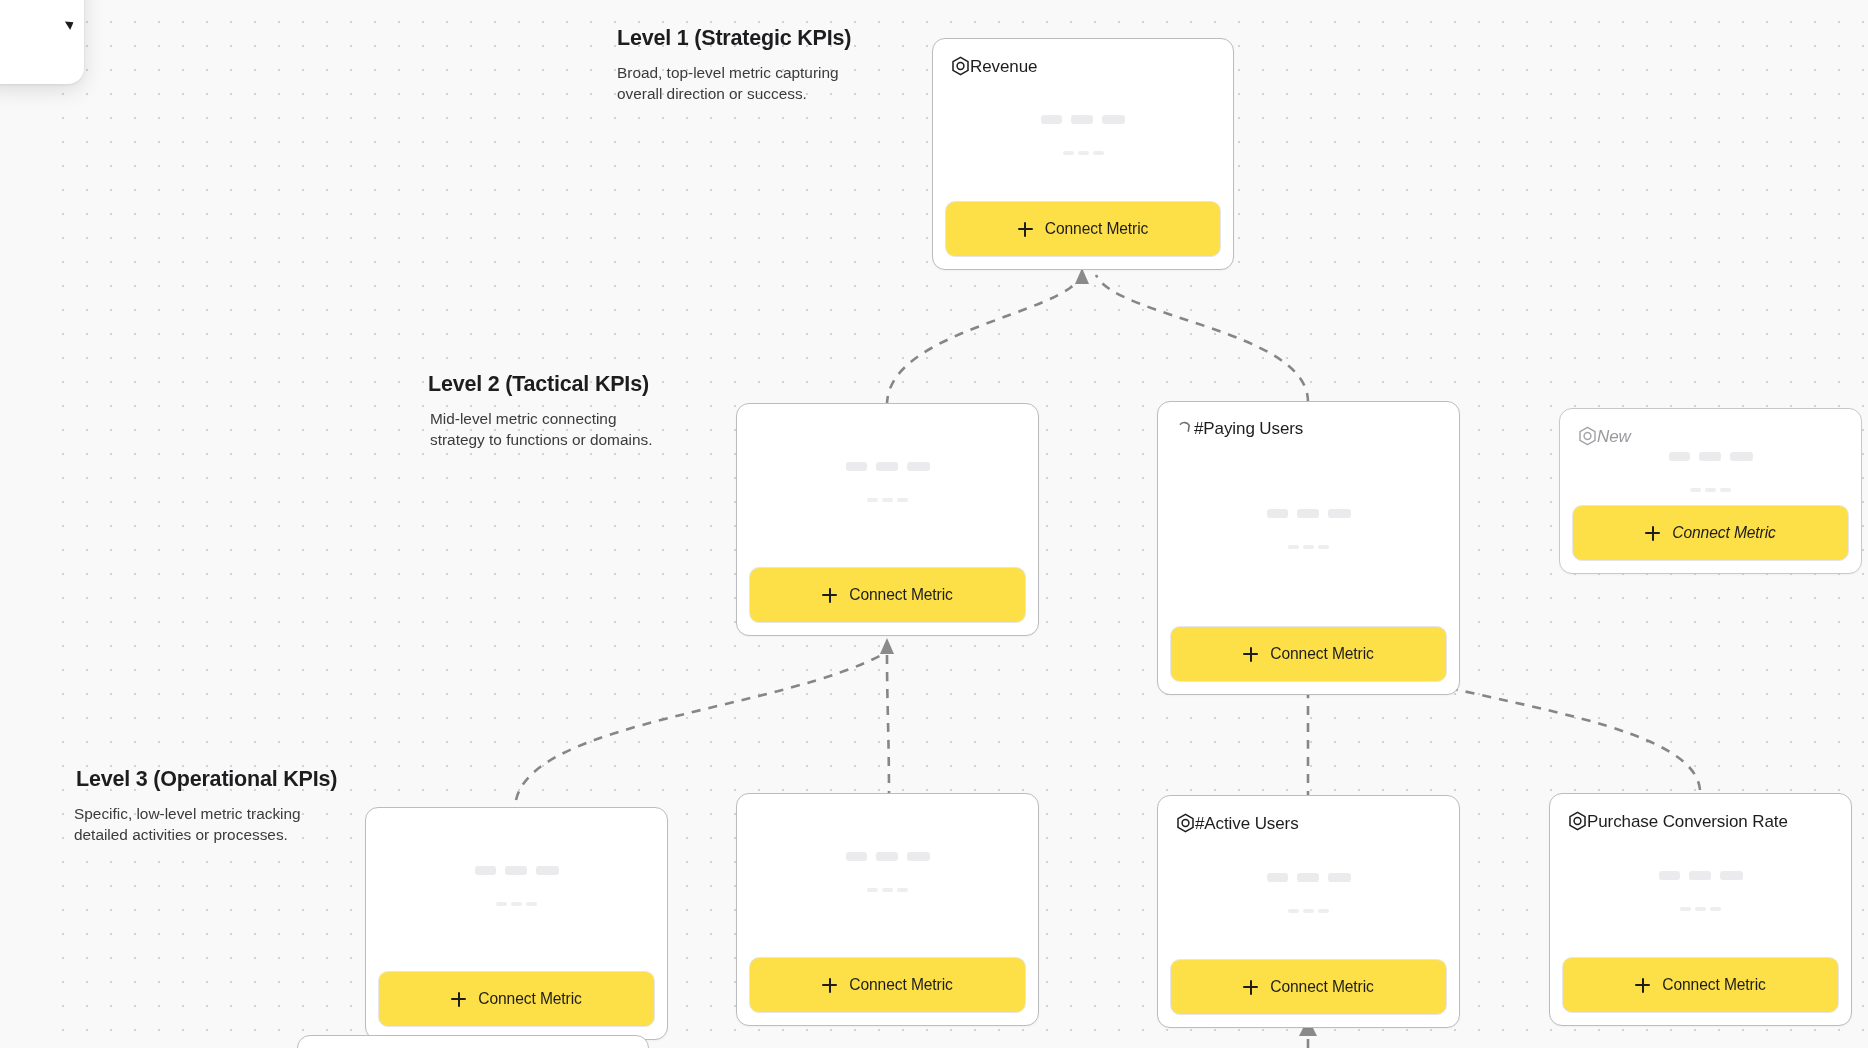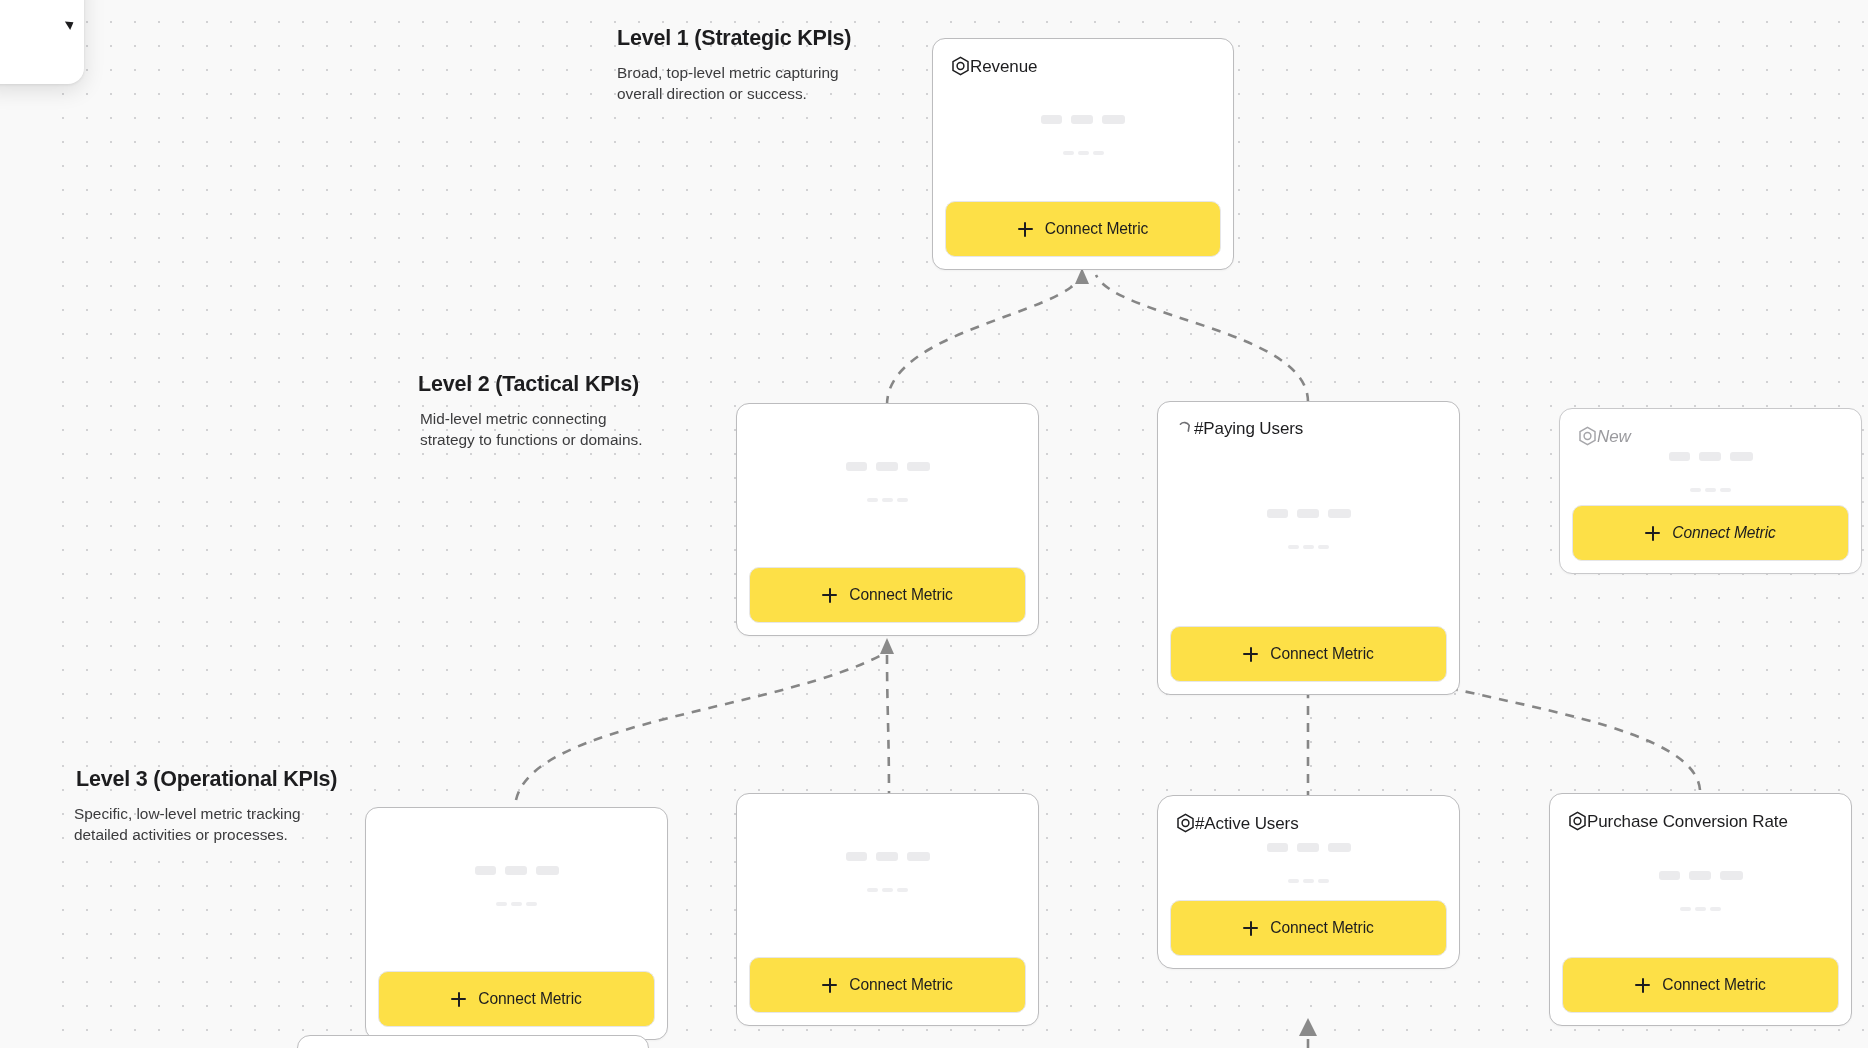--- a/index.html
+++ b/index.html
@@ -212,21 +212,21 @@
 
     <polygon class="edge-head" points="1264,1018 1255,1036 1273,1036"></polygon>
     <path class="edge-path" d="M 1264 1048 L 1264 1036"></path>
   </svg>
 
   <div class="level-label" style="left:573px; top:26px;">
     <div class="level-title">Level 1 (Strategic KPIs)</div>
     <div class="level-desc">Broad, top-level metric capturing overall direction or success.</div>
   </div>
 
-  <div class="level-label" style="left:374px; top:372px;">
+  <div class="level-label" style="left:384px; top:372px;">
     <div class="level-title">Level 2 (Tactical KPIs)</div>
     <div class="level-desc" style="margin-left:2px;">Mid-level metric connecting strategy to functions or domains.</div>
   </div>
 
   <div class="level-label" style="left:32px; top:767px;">
     <div class="level-title">Level 3 (Operational KPIs)</div>
     <div class="level-desc" style="margin-left:-2px;">Specific, low-level metric tracking detailed activities or processes.</div>
   </div>
 
   <div class="card" style="left:888px; top:38px; width:302px; height:232px;">
@@ -358,21 +358,21 @@
         <span class="skel-bar tiny"></span>
         <span class="skel-bar tiny"></span>
       </div>
     </div>
     <div class="connect-btn">
       <span class="plus-icon"></span>
       <span class="connect-label">Connect Metric</span>
     </div>
   </div>
 
-  <div class="card" style="left:1113px; top:795px; width:303px; height:174px;border-radius:16px;">
+  <div class="card" style="left:1113px; top:795px; width:303px; height:233px;">
     <div class="card-head">
       <svg class="hex-icon" width="19" height="21" viewBox="0 0 19 21">
         <path d="M9.5 1.3 L17 5.6 L17 14.4 L9.5 18.7 L2 14.4 L2 5.6 Z" stroke-width="1.5" stroke-linejoin="round"></path>
         <circle cx="9.5" cy="10" r="3.4" stroke-width="1.5"></circle>
       </svg>
       <span class="card-title">#Active Users</span>
     </div>
     <div class="card-body">
       <div class="skel-row">
         <span class="skel-bar w1"></span>

